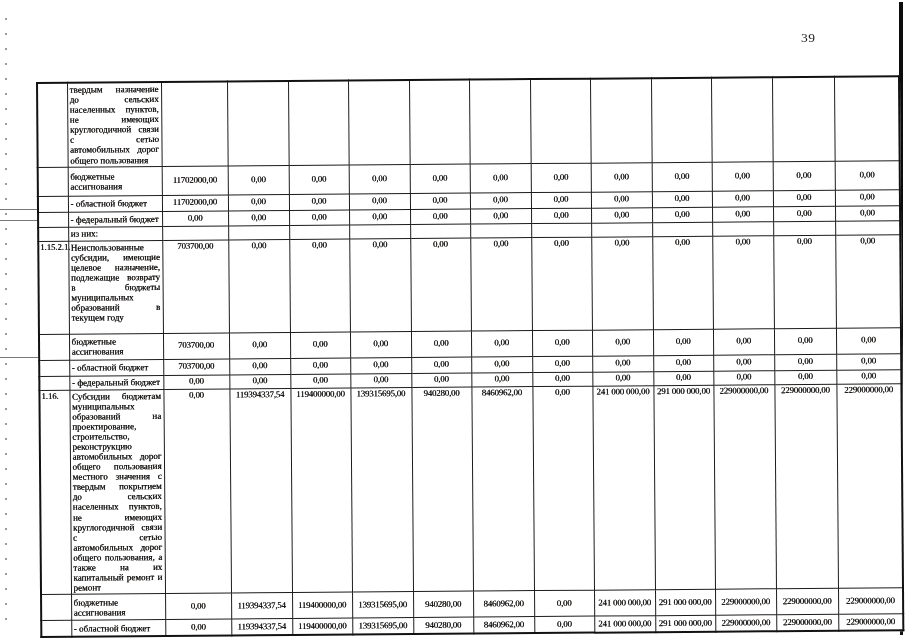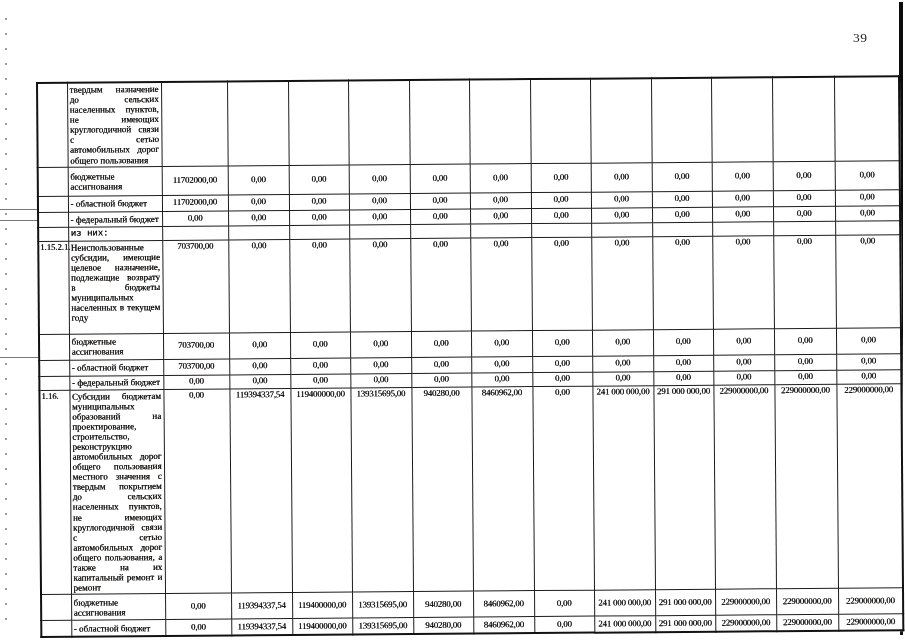--- a/index.html
+++ b/index.html
@@ -5,21 +5,21 @@
   html,body{margin:0;padding:0;}
   body{
     width:905px;height:640px;position:relative;overflow:hidden;
     background:#ffffff;
     font-family:"Liberation Serif","DejaVu Serif",serif;
     color:#141210;
   }
   .page{position:absolute;inset:0;width:905px;height:640px;background:#fff;}
 
   .page-number{
-    position:absolute;left:853px;top:30px;
+    position:absolute;left:801px;top:30px;
     font-size:13.5px;letter-spacing:.5px;color:#1a1a1a;
   }
 
   
   .edge-right-solid{
     position:absolute;left:899px;top:2px;width:4px;height:556px;
     background:#0c0c0c;
   }
   .edge-right-dashed{
     position:absolute;left:900px;top:558px;width:3px;height:82px;
@@ -61,21 +61,21 @@
   }
   td.c-val{
     text-align:center;white-space:nowrap;padding:1px 0;
     font-size:8.8px;letter-spacing:-0.15px;
   }
   
   tbody tr:nth-child(1)  td{height:76px;}
   tbody tr:nth-child(2)  td{height:26px;}
   tbody tr:nth-child(3)  td{height:13px;}
   tbody tr:nth-child(4)  td{height:12px;}
-  tbody tr:nth-child(5)  td{height:11px;font-family:Liberation Mono, monospace;}
+  tbody tr:nth-child(5)  td{height:11px;}
   tbody tr:nth-child(6)  td{height:90px;}
   tbody tr:nth-child(7)  td{height:23px;}
   tbody tr:nth-child(8)  td{height:13px;}
   tbody tr:nth-child(9)  td{height:11px;}
   tbody tr:nth-child(10) td{height:190px;}
   tbody tr:nth-child(11) td{height:23px;}
   tbody tr:nth-child(12) td{height:13px;}
   
   tbody tr:nth-child(1) td,
   tbody tr:nth-child(5) td,
@@ -196,21 +196,21 @@
             <td class="c-val"></td>
             <td class="c-val"></td>
             <td class="c-val"></td>
             <td class="c-val"></td>
             <td class="c-val"></td>
             <td class="c-val"></td>
           </tr>
 
           <tr>
             <td class="c-num">1.15.2.1.</td>
-            <td class="c-name">Неиспользованные субсидии, имеющие целевое назначение, подлежащие возврату в бюджеты муниципальных населенных в текущем году</td>
+            <td class="c-name">Неиспользованные субсидии, имеющие целевое назначение, подлежащие возврату в бюджеты муниципальных образований в текущем году</td>
             <td class="c-val">703700,00</td>
             <td class="c-val">0,00</td>
             <td class="c-val">0,00</td>
             <td class="c-val">0,00</td>
             <td class="c-val">0,00</td>
             <td class="c-val">0,00</td>
             <td class="c-val">0,00</td>
             <td class="c-val">0,00</td>
             <td class="c-val">0,00</td>
             <td class="c-val">0,00</td>

